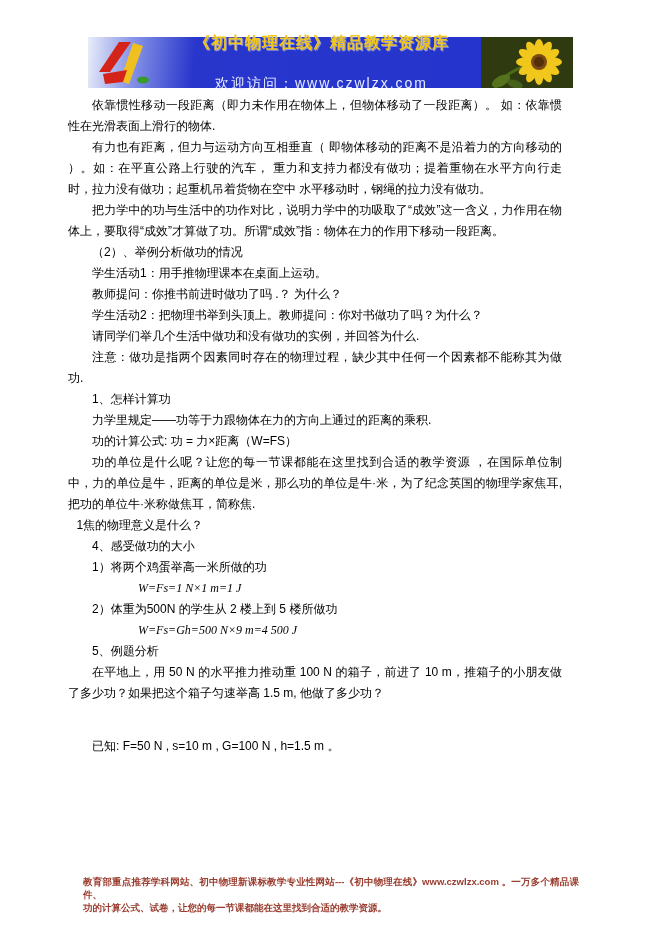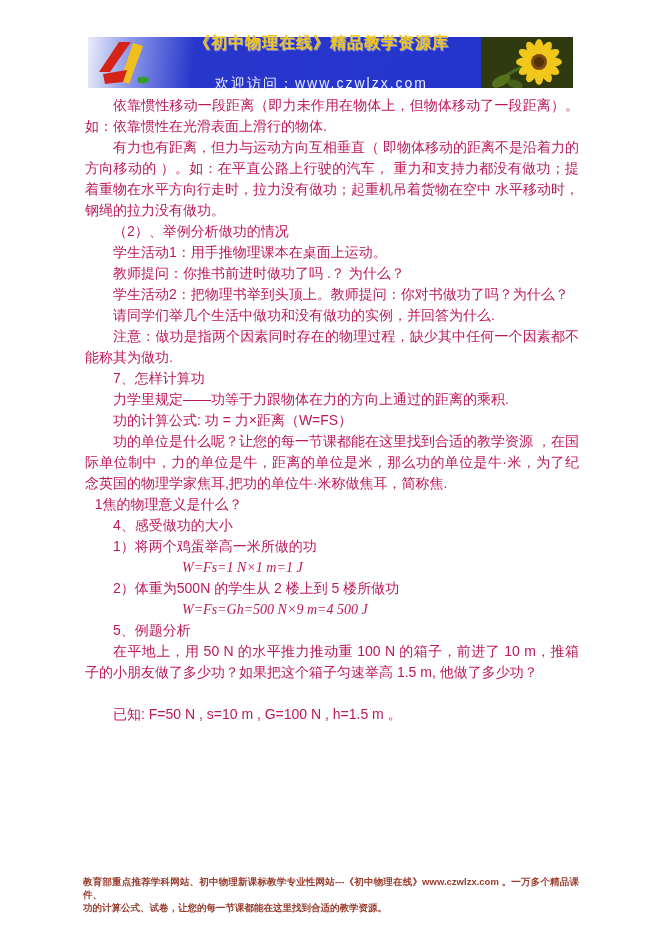--- a/index.html
+++ b/index.html
@@ -29,33 +29,33 @@
     letter-spacing: 1px; white-space: nowrap;
     text-shadow: 1px 1px 0 rgba(255,255,255,0.45);
   }
   .banner-subtitle {
     font-size: 14px; color: #e6ecff; margin-top: 21px; letter-spacing: 2px; white-space: nowrap;
   }
   .banner-sunflower { width: 92px; height: 51px; flex: 0 0 auto; }
 
   
   .content {
-    position: absolute; left: 85px; top: 95px; width: 494px;
-    font-size: 14px; line-height: 21px; color: #be185d;
+    position: absolute; left: 68px; top: 95px; width: 494px;
+    font-size: 12px; line-height: 21px; color: #000000;
     text-align: justify;
   }
   .content p { margin: 0; }
   p.indent { text-indent: 2em; }
   p.indent-small { text-indent: 0.7em; }
   p.formula {
-    margin-left: 97px;
+    margin-left: 70px;
     font-family: "Liberation Serif", "DejaVu Serif", serif;
     font-style: italic;
   }
-  p.space-before { margin-top: 21px; }
+  p.space-before { margin-top: 32px; }
 
   
   .footer {
     position: absolute; left: 83px; top: 875px; width: 496px;
     font-size: 9.5px; font-weight: bold; line-height: 13px;
     color: #9a3c2e; text-align: justify;
   }
 </style>
 </head>
 <body>
@@ -99,27 +99,28 @@
           <circle r="8" fill="#7a4a12"></circle>
           <circle r="5" fill="#53300a"></circle>
         </g>
       </svg>
     </div>
   </div>
 
   <div class="content">
     <p class="indent">依靠惯性移动一段距离（即力未作用在物体上，但物体移动了一段距离）。  如：依靠惯性在光滑表面上滑行的物体.</p>
     <p class="indent">有力也有距离，但力与运动方向互相垂直（ 即物体移动的距离不是沿着力的方向移动的 ）。如：在平直公路上行驶的汽车， 重力和支持力都没有做功；提着重物在水平方向行走时，拉力没有做功；起重机吊着货物在空中 水平移动时，钢绳的拉力没有做功。</p>
+    <p class="indent">把力学中的功与生活中的功作对比，说明力学中的功吸取了“成效”这一含义，力作用在物体上，要取得“成效”才算做了功。所谓“成效”指：物体在力的作用下移动一段距离。</p>
     <p class="indent">（2）、举例分析做功的情况</p>
     <p class="indent">学生活动1：用手推物理课本在桌面上运动。</p>
     <p class="indent">教师提问：你推书前进时做功了吗 .？ 为什么？</p>
     <p class="indent">学生活动2：把物理书举到头顶上。教师提问：你对书做功了吗？为什么？</p>
     <p class="indent">请同学们举几个生活中做功和没有做功的实例，并回答为什么.</p>
     <p class="indent">注意：做功是指两个因素同时存在的物理过程，缺少其中任何一个因素都不能称其为做功.</p>
-    <p class="indent">7、怎样计算功</p>
+    <p class="indent">1、怎样计算功</p>
     <p class="indent">力学里规定——功等于力跟物体在力的方向上通过的距离的乘积.</p>
     <p class="indent">功的计算公式: 功 = 力×距离（W=FS）</p>
     <p class="indent">功的单位是什么呢？让您的每一节课都能在这里找到合适的教学资源 ，在国际单位制中，力的单位是牛，距离的单位是米，那么功的单位是牛·米，为了纪念英国的物理学家焦耳,把功的单位牛·米称做焦耳，简称焦.</p>
     <p class="indent-small">1焦的物理意义是什么？</p>
     <p class="indent">4、感受做功的大小</p>
     <p class="indent">1）将两个鸡蛋举高一米所做的功</p>
     <p class="formula">W=Fs=1 N×1 m=1 J</p>
     <p class="indent">2）体重为500N 的学生从 2 楼上到 5 楼所做功</p>
     <p class="formula">W=Fs=Gh=500 N×9 m=4 500 J</p>
     <p class="indent">5、例题分析</p>

